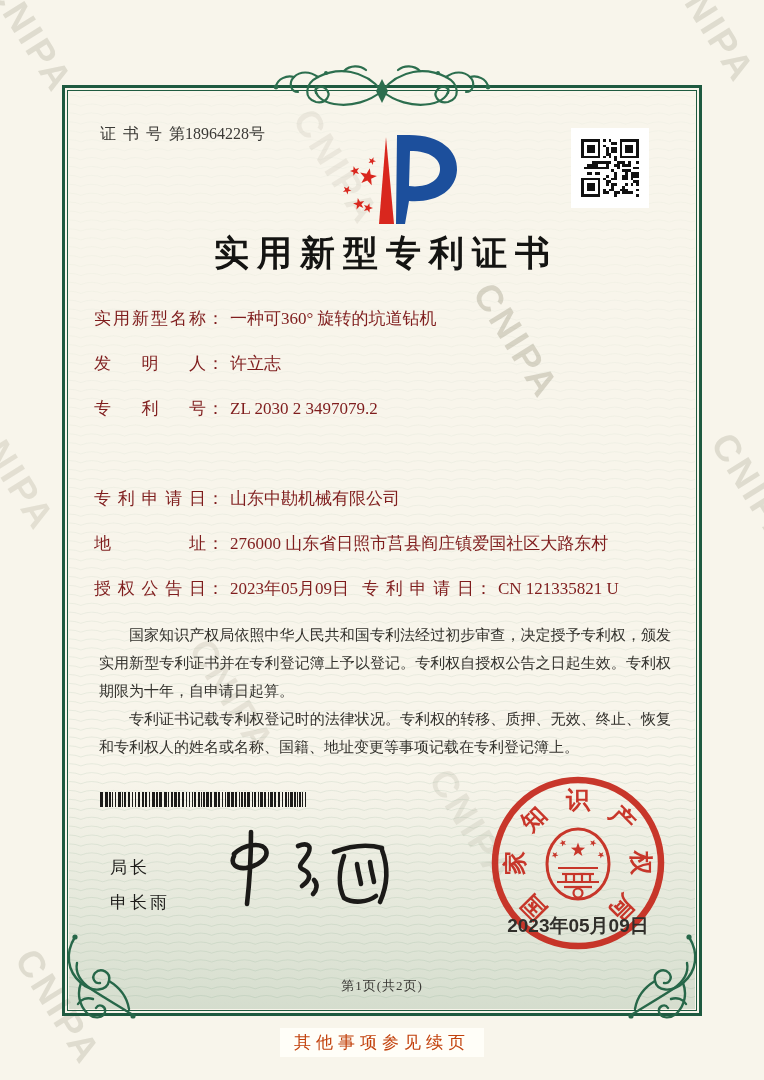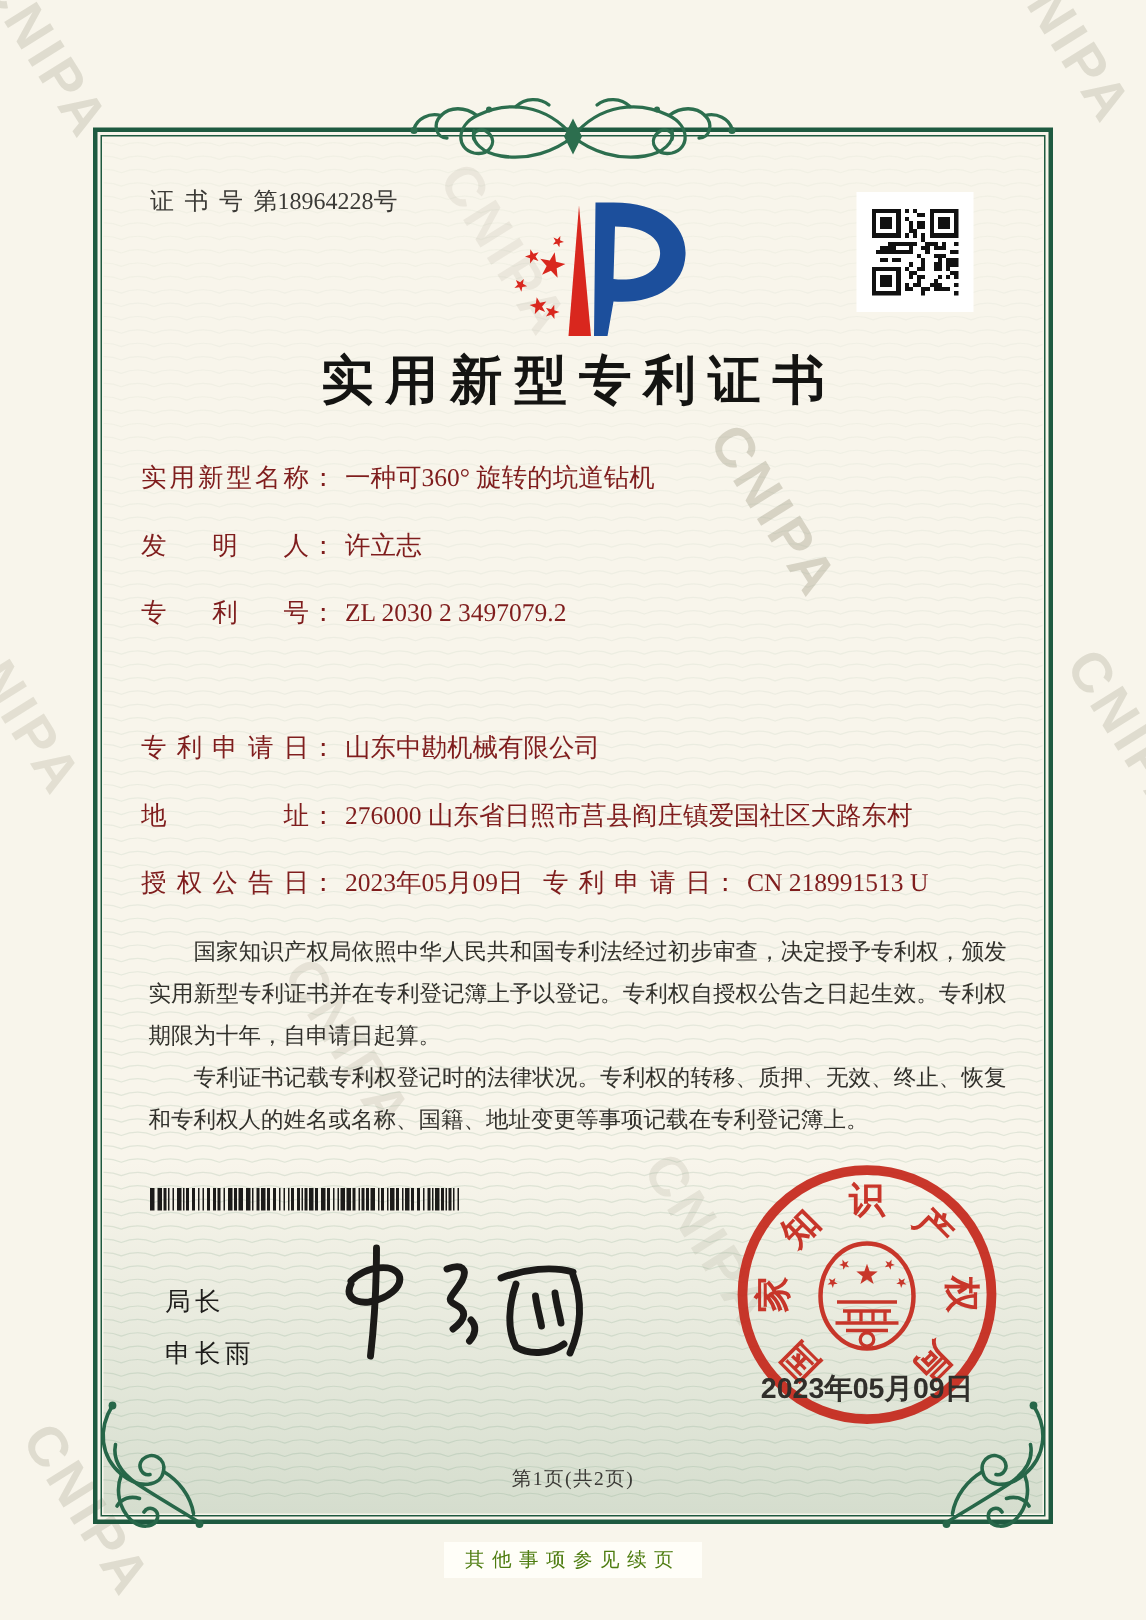--- a/index.html
+++ b/index.html
@@ -84,21 +84,21 @@
   .signer-title{top:856px;}
   .signer-name{top:891px;}
   .signature{position:absolute;left:210px;top:822px;}
   
   .seal{position:absolute;left:487px;top:772px;width:182px;height:182px;}
   
   .page-num{position:absolute;left:0;top:977px;width:100%;text-align:center;
     font-size:13px;letter-spacing:1px;color:#3a3935;}
   .continuation{position:absolute;left:0;top:1028px;width:100%;text-align:center;}
   .continuation span{display:inline-block;background:#fffef8;padding:3px 14px;
-    font-size:13px;letter-spacing:5px;color:#4d7c0f;}
+    font-size:17px;letter-spacing:5px;color:#c2410c;}
 </style>
 </head>
 <body>
 
 <div class="page">
 
   <div class="wm wm1">CNIPA</div>
   <div class="wm wm2">CNIPA</div>
   <div class="wm wm3">CNIPA</div>
   <div class="wm wm4">CNIPA</div>
@@ -407,21 +407,21 @@
   </div>
   <div class="field-row fr4">
     <span class="f-label">专利申请日</span><span class="f-colon">：</span><span>山东中勘机械有限公司</span>
   </div>
   <div class="field-row fr5">
     <span class="f-label">地址</span><span class="f-colon">：</span><span>276000 山东省日照市莒县阎庄镇爱国社区大路东村</span>
   </div>
   <div class="field-row fr6">
     <span class="f-label">授权公告日</span><span class="f-colon">：</span><span>2023年05月09日</span>
     <span class="grant2">
-      <span class="f-label">专利申请日</span><span class="f-colon">：</span><span>CN 218991513 U</span>
+      <span class="f-label">专利申请日</span><span class="f-colon">：</span><span>CN 121335821 U</span>
     </span>
   </div>
 
   <div class="paras">
     <p>国家知识产权局依照中华人民共和国专利法经过初步审查，决定授予专利权，颁发实用新型专利证书并在专利登记簿上予以登记。专利权自授权公告之日起生效。专利权期限为十年，自申请日起算。</p>
     <p>专利证书记载专利权登记时的法律状况。专利权的转移、质押、无效、终止、恢复和专利权人的姓名或名称、国籍、地址变更等事项记载在专利登记簿上。</p>
   </div>
 
   <div class="barcode" id="barcode">
       <span style="width: 3px; background: rgb(28, 27, 25);"></span>

